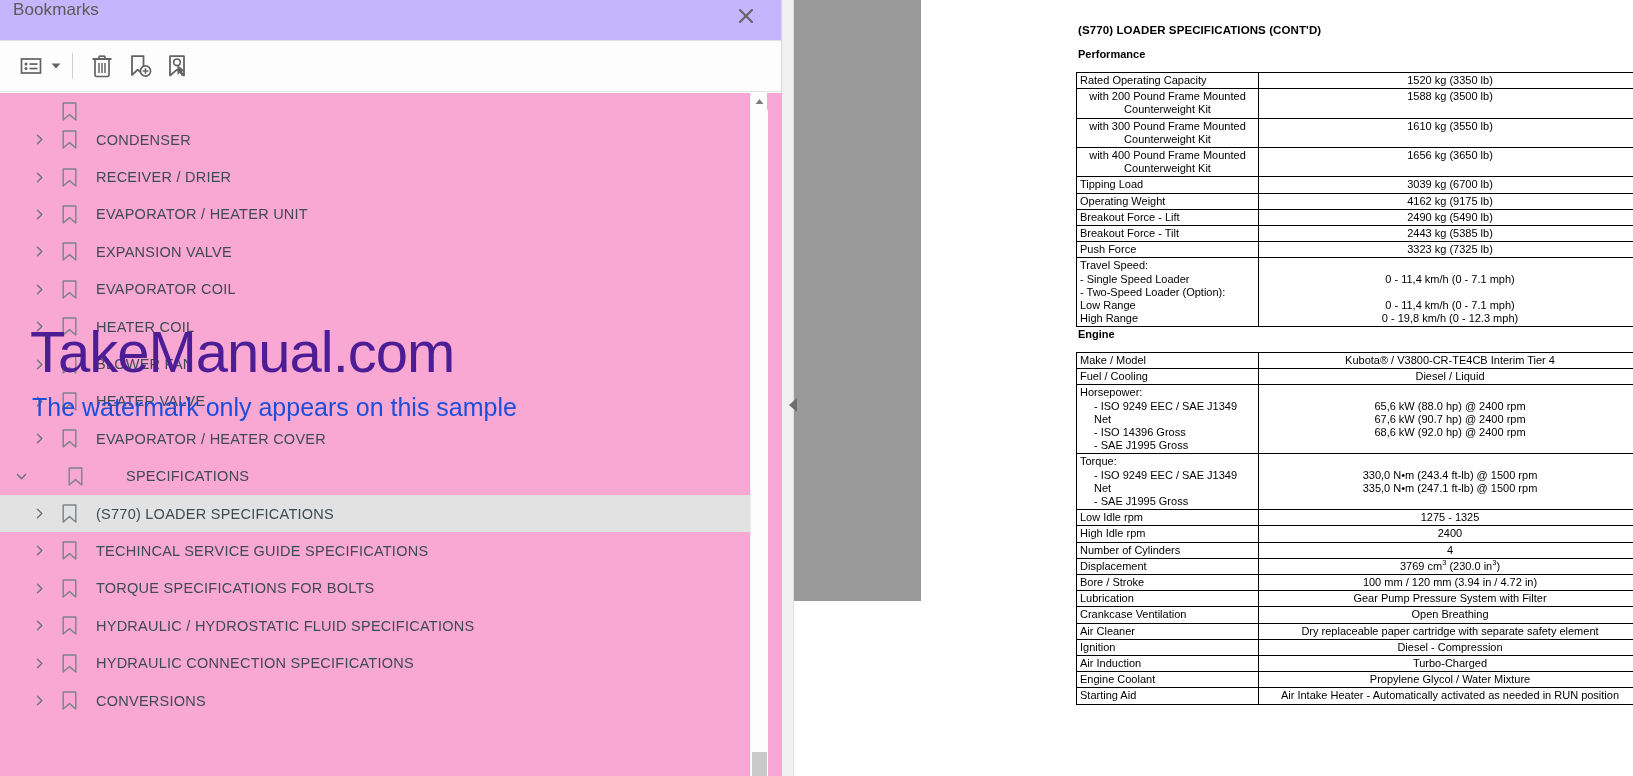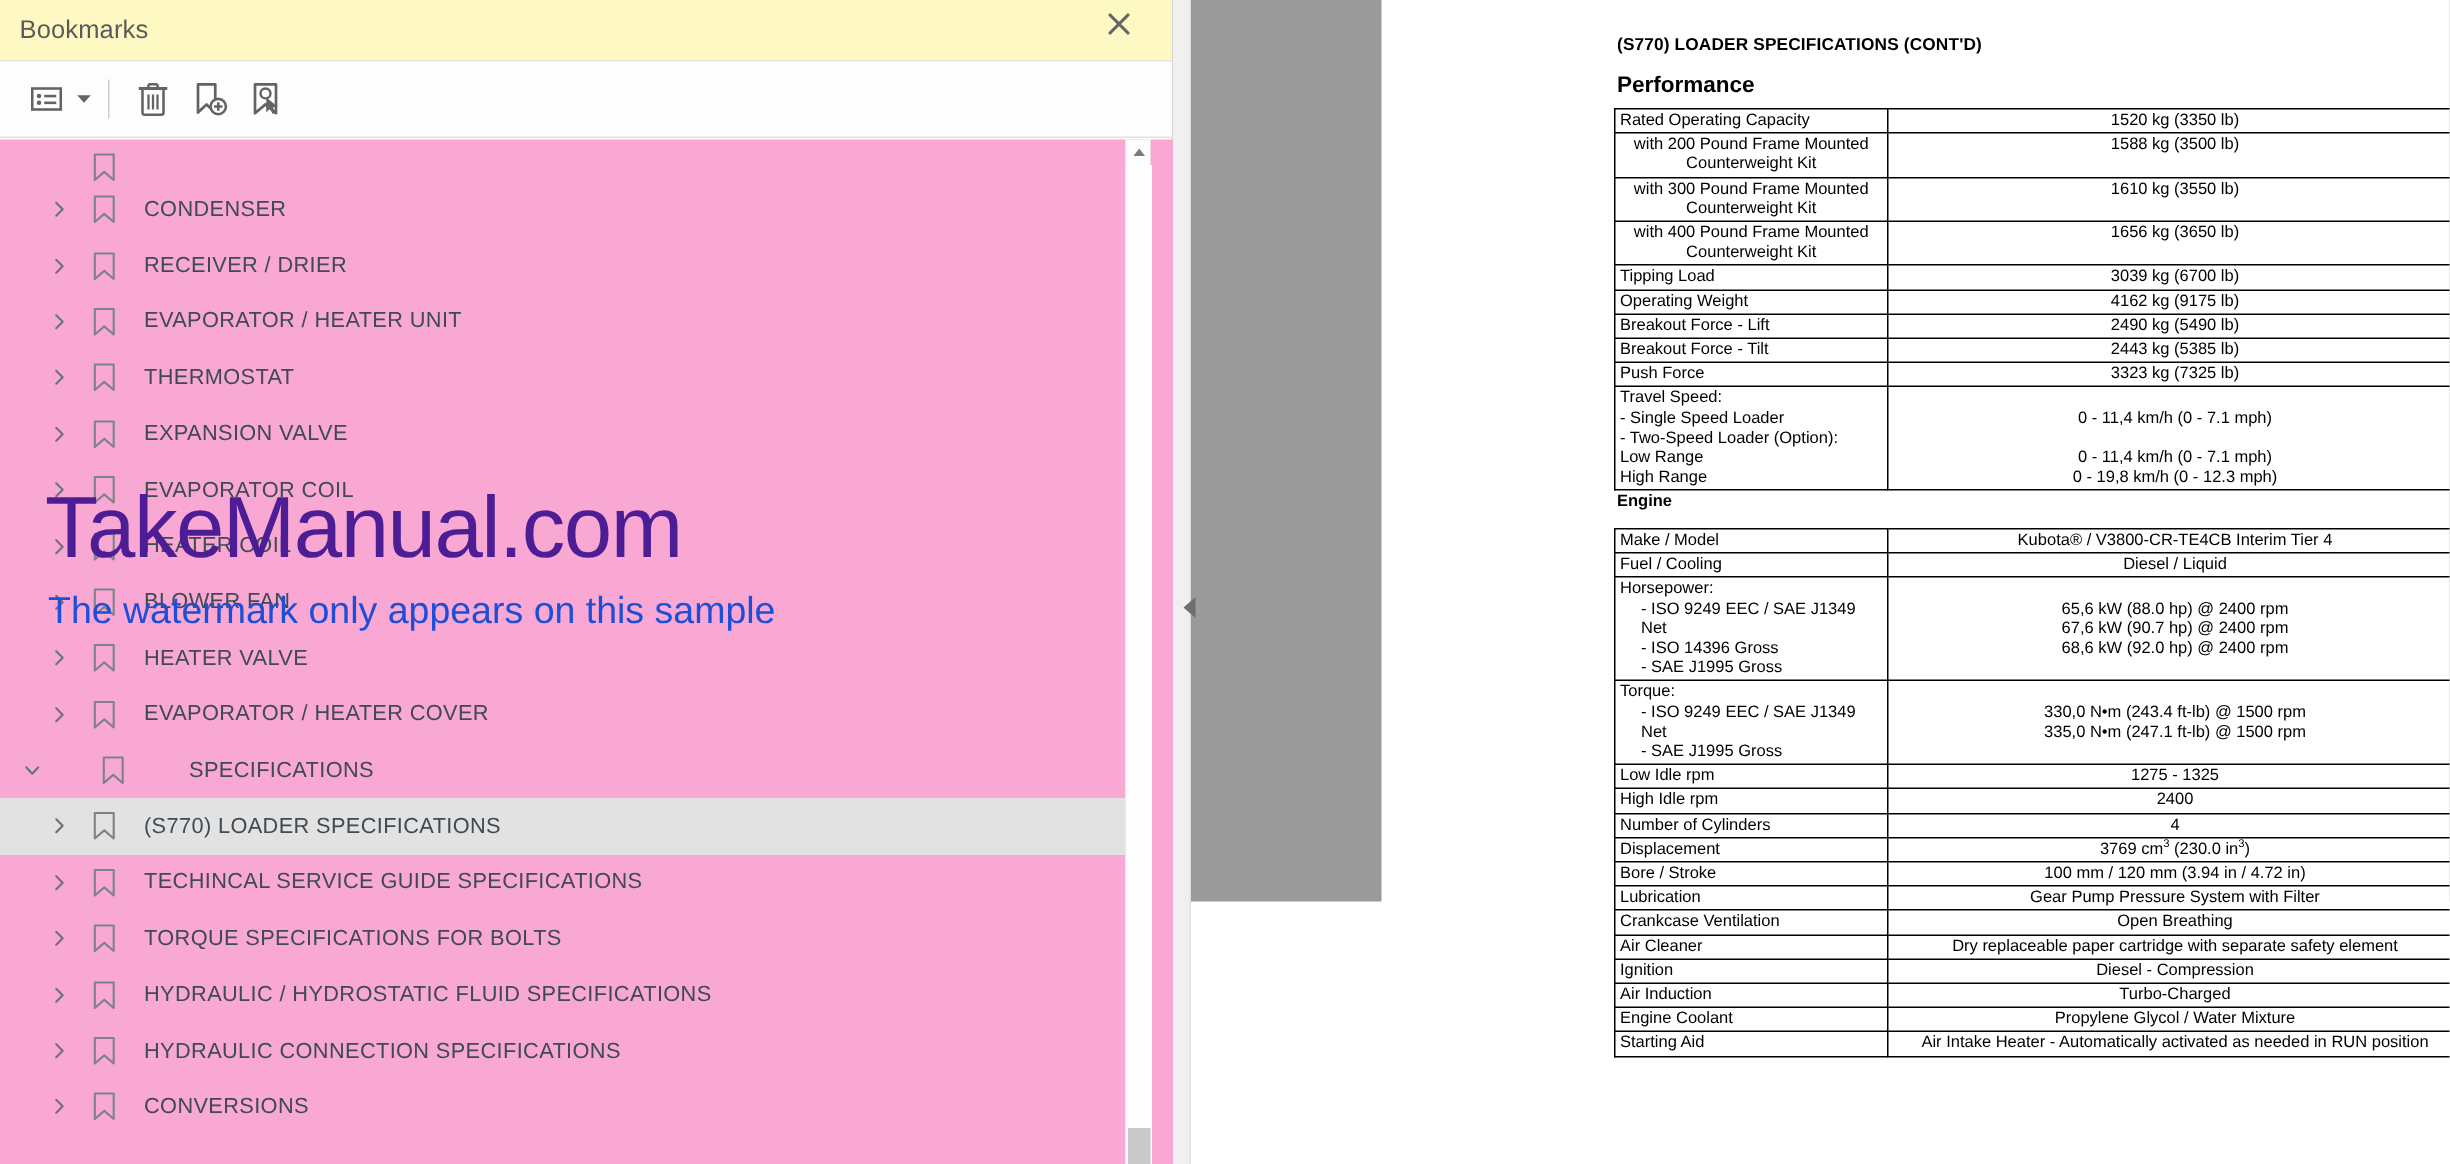--- a/index.html
+++ b/index.html
@@ -18,22 +18,22 @@
     position: absolute; left: 0; top: 0;
     width: 782px; height: 776px;
     background: #fdfdfd;
     border-right: 1px solid #d8d8d8;
   }
 
   #bm-header {
     position: relative;
     height: 40px;
     padding: 0 0 0 13px;
-    display: flex; align-items: center;
-    background: #fef9c3;
+    display: flex; 
+    background: #c4b5fd;
   }
   #bm-title {
     font-size: 17px; color: #5a5a5a; font-weight: 400;
     letter-spacing: .1px;
   }
   #bm-close {
     position: absolute; right: 22px; top: 3px;
     width: 26px; height: 26px;
     display: flex; align-items: center; justify-content: center;
     cursor: pointer;
@@ -180,21 +180,21 @@
   }
 
   #doc-title {
     position: absolute; left: 157px; top: 24px;
     font-size: 11.5px; font-weight: bold;
     color: #000; letter-spacing: .1px;
     white-space: nowrap;
   }
   #perf-heading {
     position: absolute; left: 157px; top: 48px;
-    font-size: 15px; font-weight: bold; color: #000;
+    font-size: 11px; font-weight: bold; color: #000;
   }
   #engine-heading {
     position: absolute; left: 157px; top: 328px;
     font-size: 11px; font-weight: bold; color: #000;
   }
 
   table.spec {
     position: absolute;
     border-collapse: collapse;
     table-layout: fixed;
@@ -335,33 +335,20 @@
             <span class="tw-chevron">
               <svg width="11" height="11" viewBox="0 0 11 11">
                 <path d="M3.5 1.2 L7.8 5.5 L3.5 9.8" stroke="#6a7278" stroke-width="1.4" fill="none" stroke-linecap="round" stroke-linejoin="round"></path>
               </svg>
             </span>
             <span class="tw-bmicon">
               <svg width="15" height="19" viewBox="0 0 15 19">
                 <path d="M1.2 1 L13.8 1 L13.8 18 L7.5 12.6 L1.2 18 Z" fill="none" stroke="#7b838a" stroke-width="1.4" stroke-linejoin="round"></path>
               </svg>
             </span>
-            <span class="tw-label">THERMOSTAT</span>
-          </div>
-          <div class="tree-row lvl-1">
-            <span class="tw-chevron">
-              <svg width="11" height="11" viewBox="0 0 11 11">
-                <path d="M3.5 1.2 L7.8 5.5 L3.5 9.8" stroke="#6a7278" stroke-width="1.4" fill="none" stroke-linecap="round" stroke-linejoin="round"></path>
-              </svg>
-            </span>
-            <span class="tw-bmicon">
-              <svg width="15" height="19" viewBox="0 0 15 19">
-                <path d="M1.2 1 L13.8 1 L13.8 18 L7.5 12.6 L1.2 18 Z" fill="none" stroke="#7b838a" stroke-width="1.4" stroke-linejoin="round"></path>
-              </svg>
-            </span>
             <span class="tw-label">EXPANSION VALVE</span>
           </div>
           <div class="tree-row lvl-1">
             <span class="tw-chevron">
               <svg width="11" height="11" viewBox="0 0 11 11">
                 <path d="M3.5 1.2 L7.8 5.5 L3.5 9.8" stroke="#6a7278" stroke-width="1.4" fill="none" stroke-linecap="round" stroke-linejoin="round"></path>
               </svg>
             </span>
             <span class="tw-bmicon">
               <svg width="15" height="19" viewBox="0 0 15 19">

